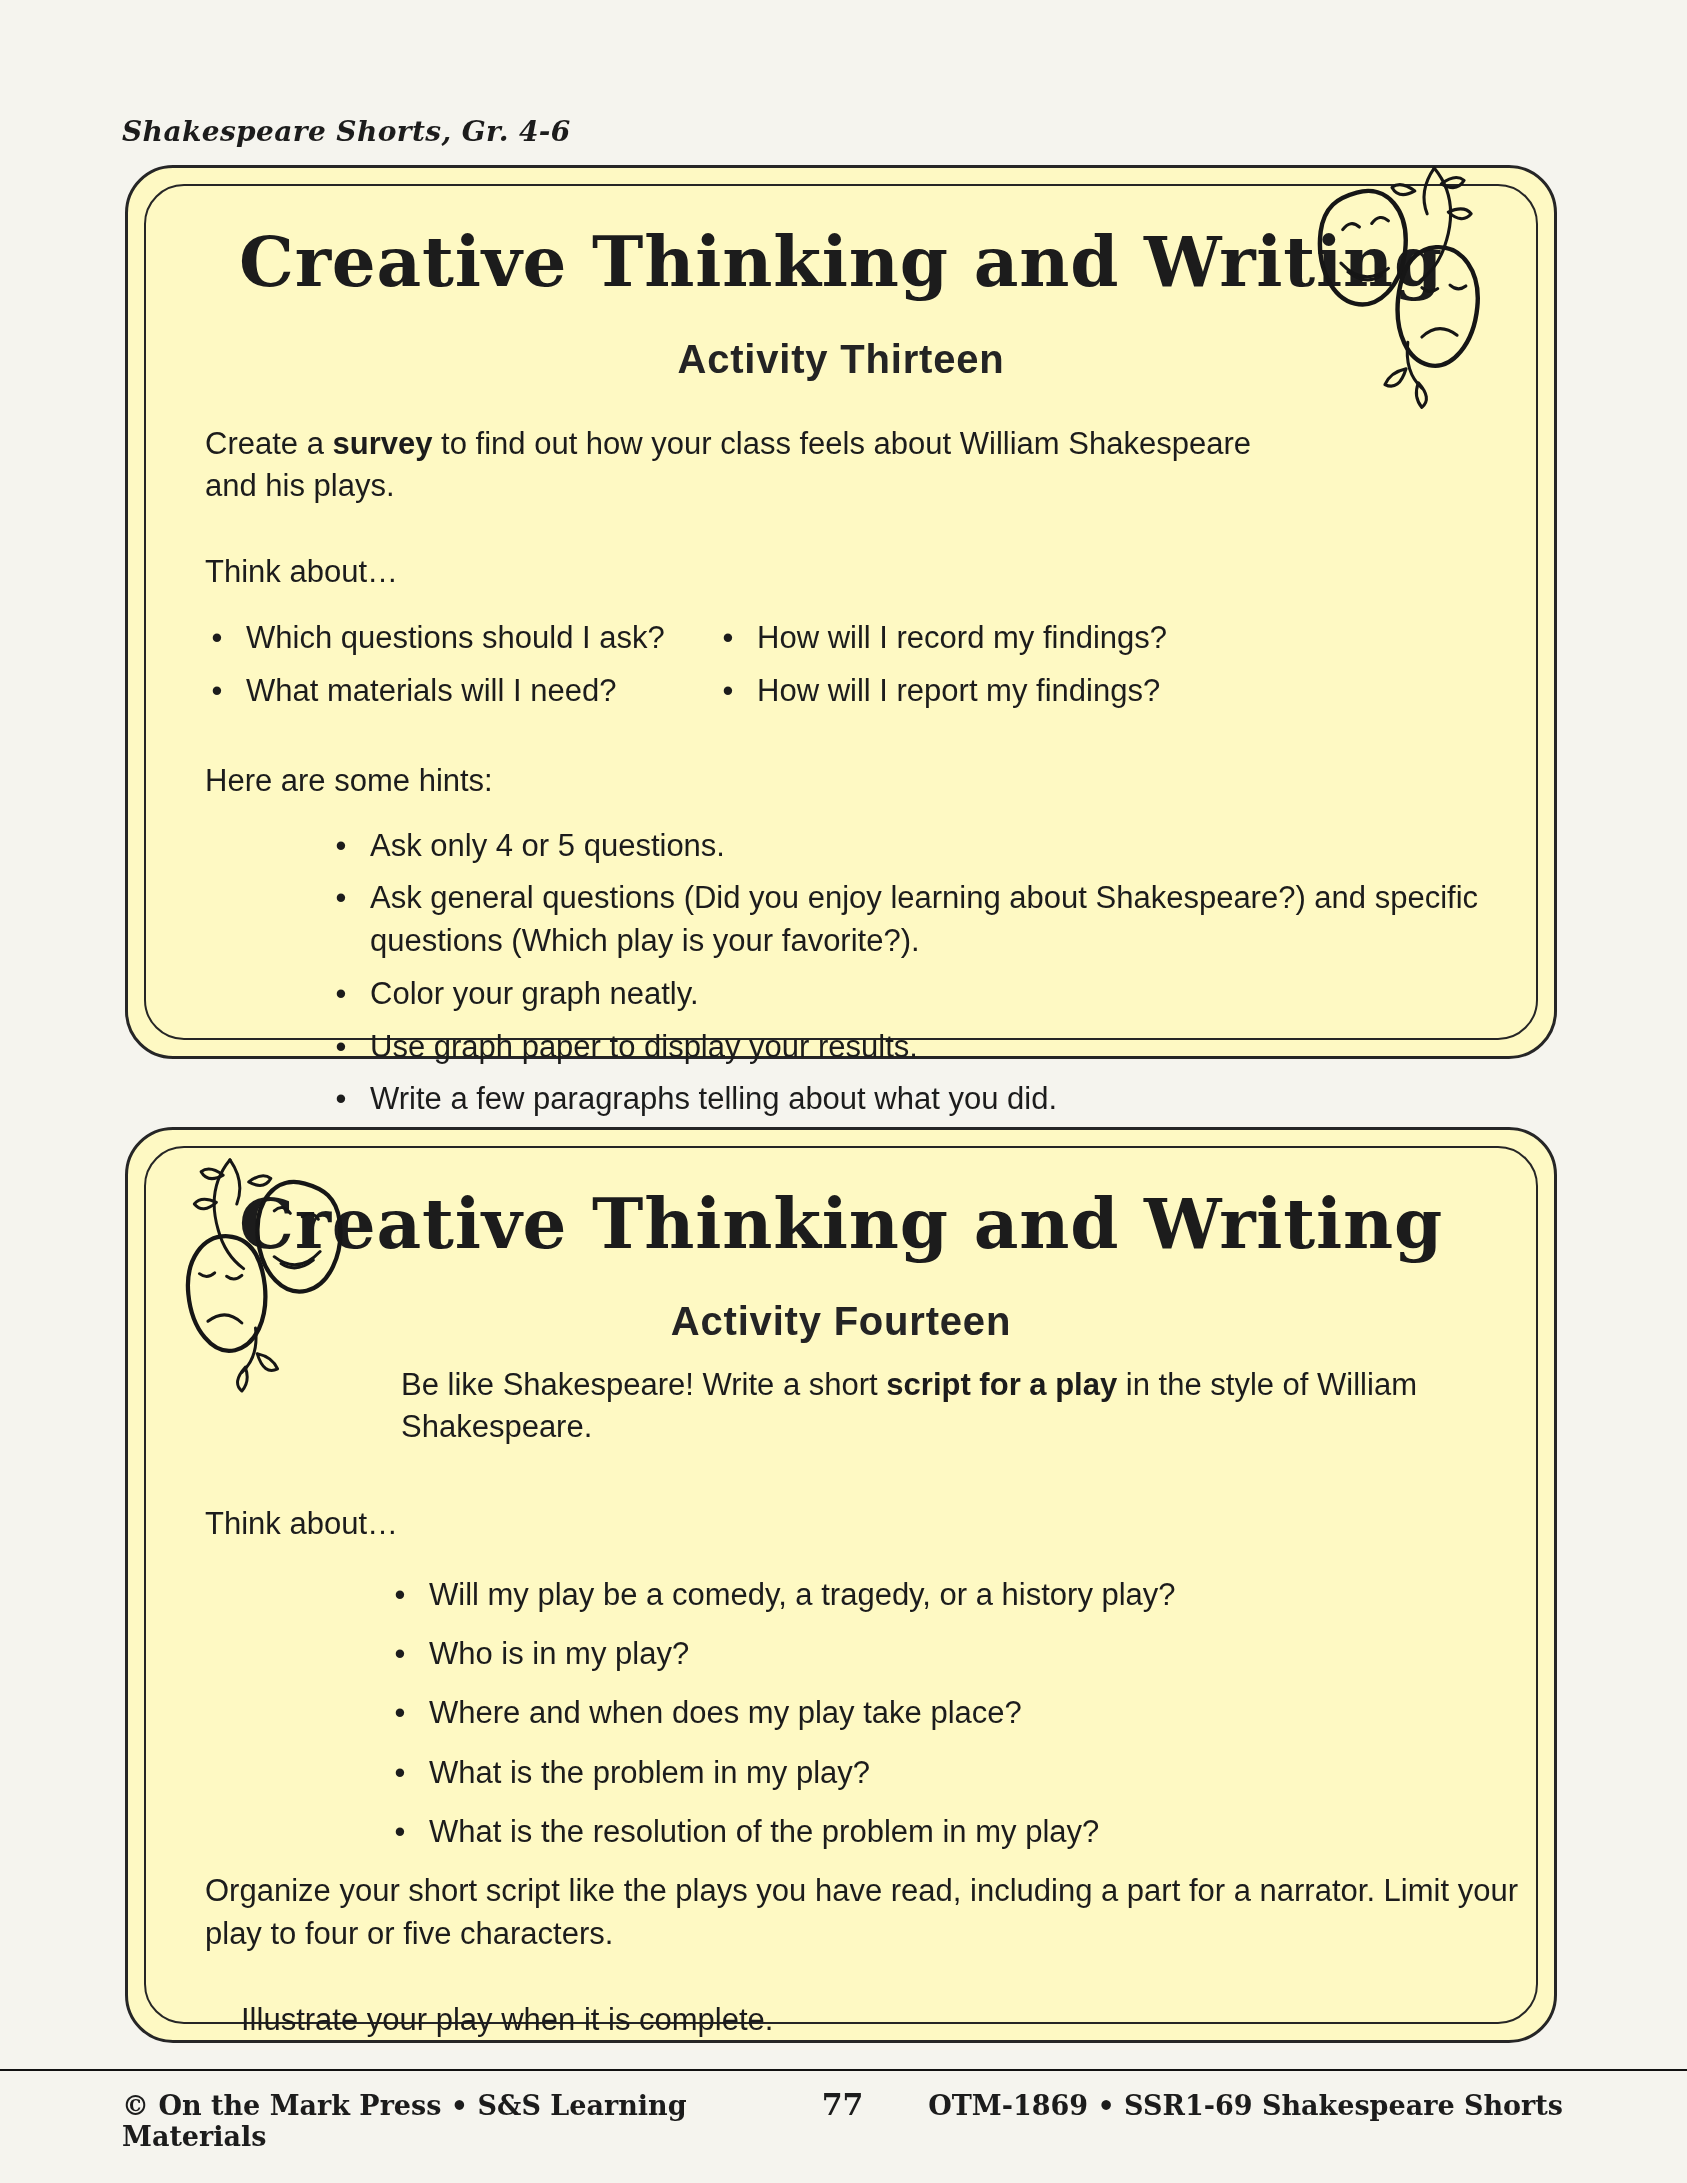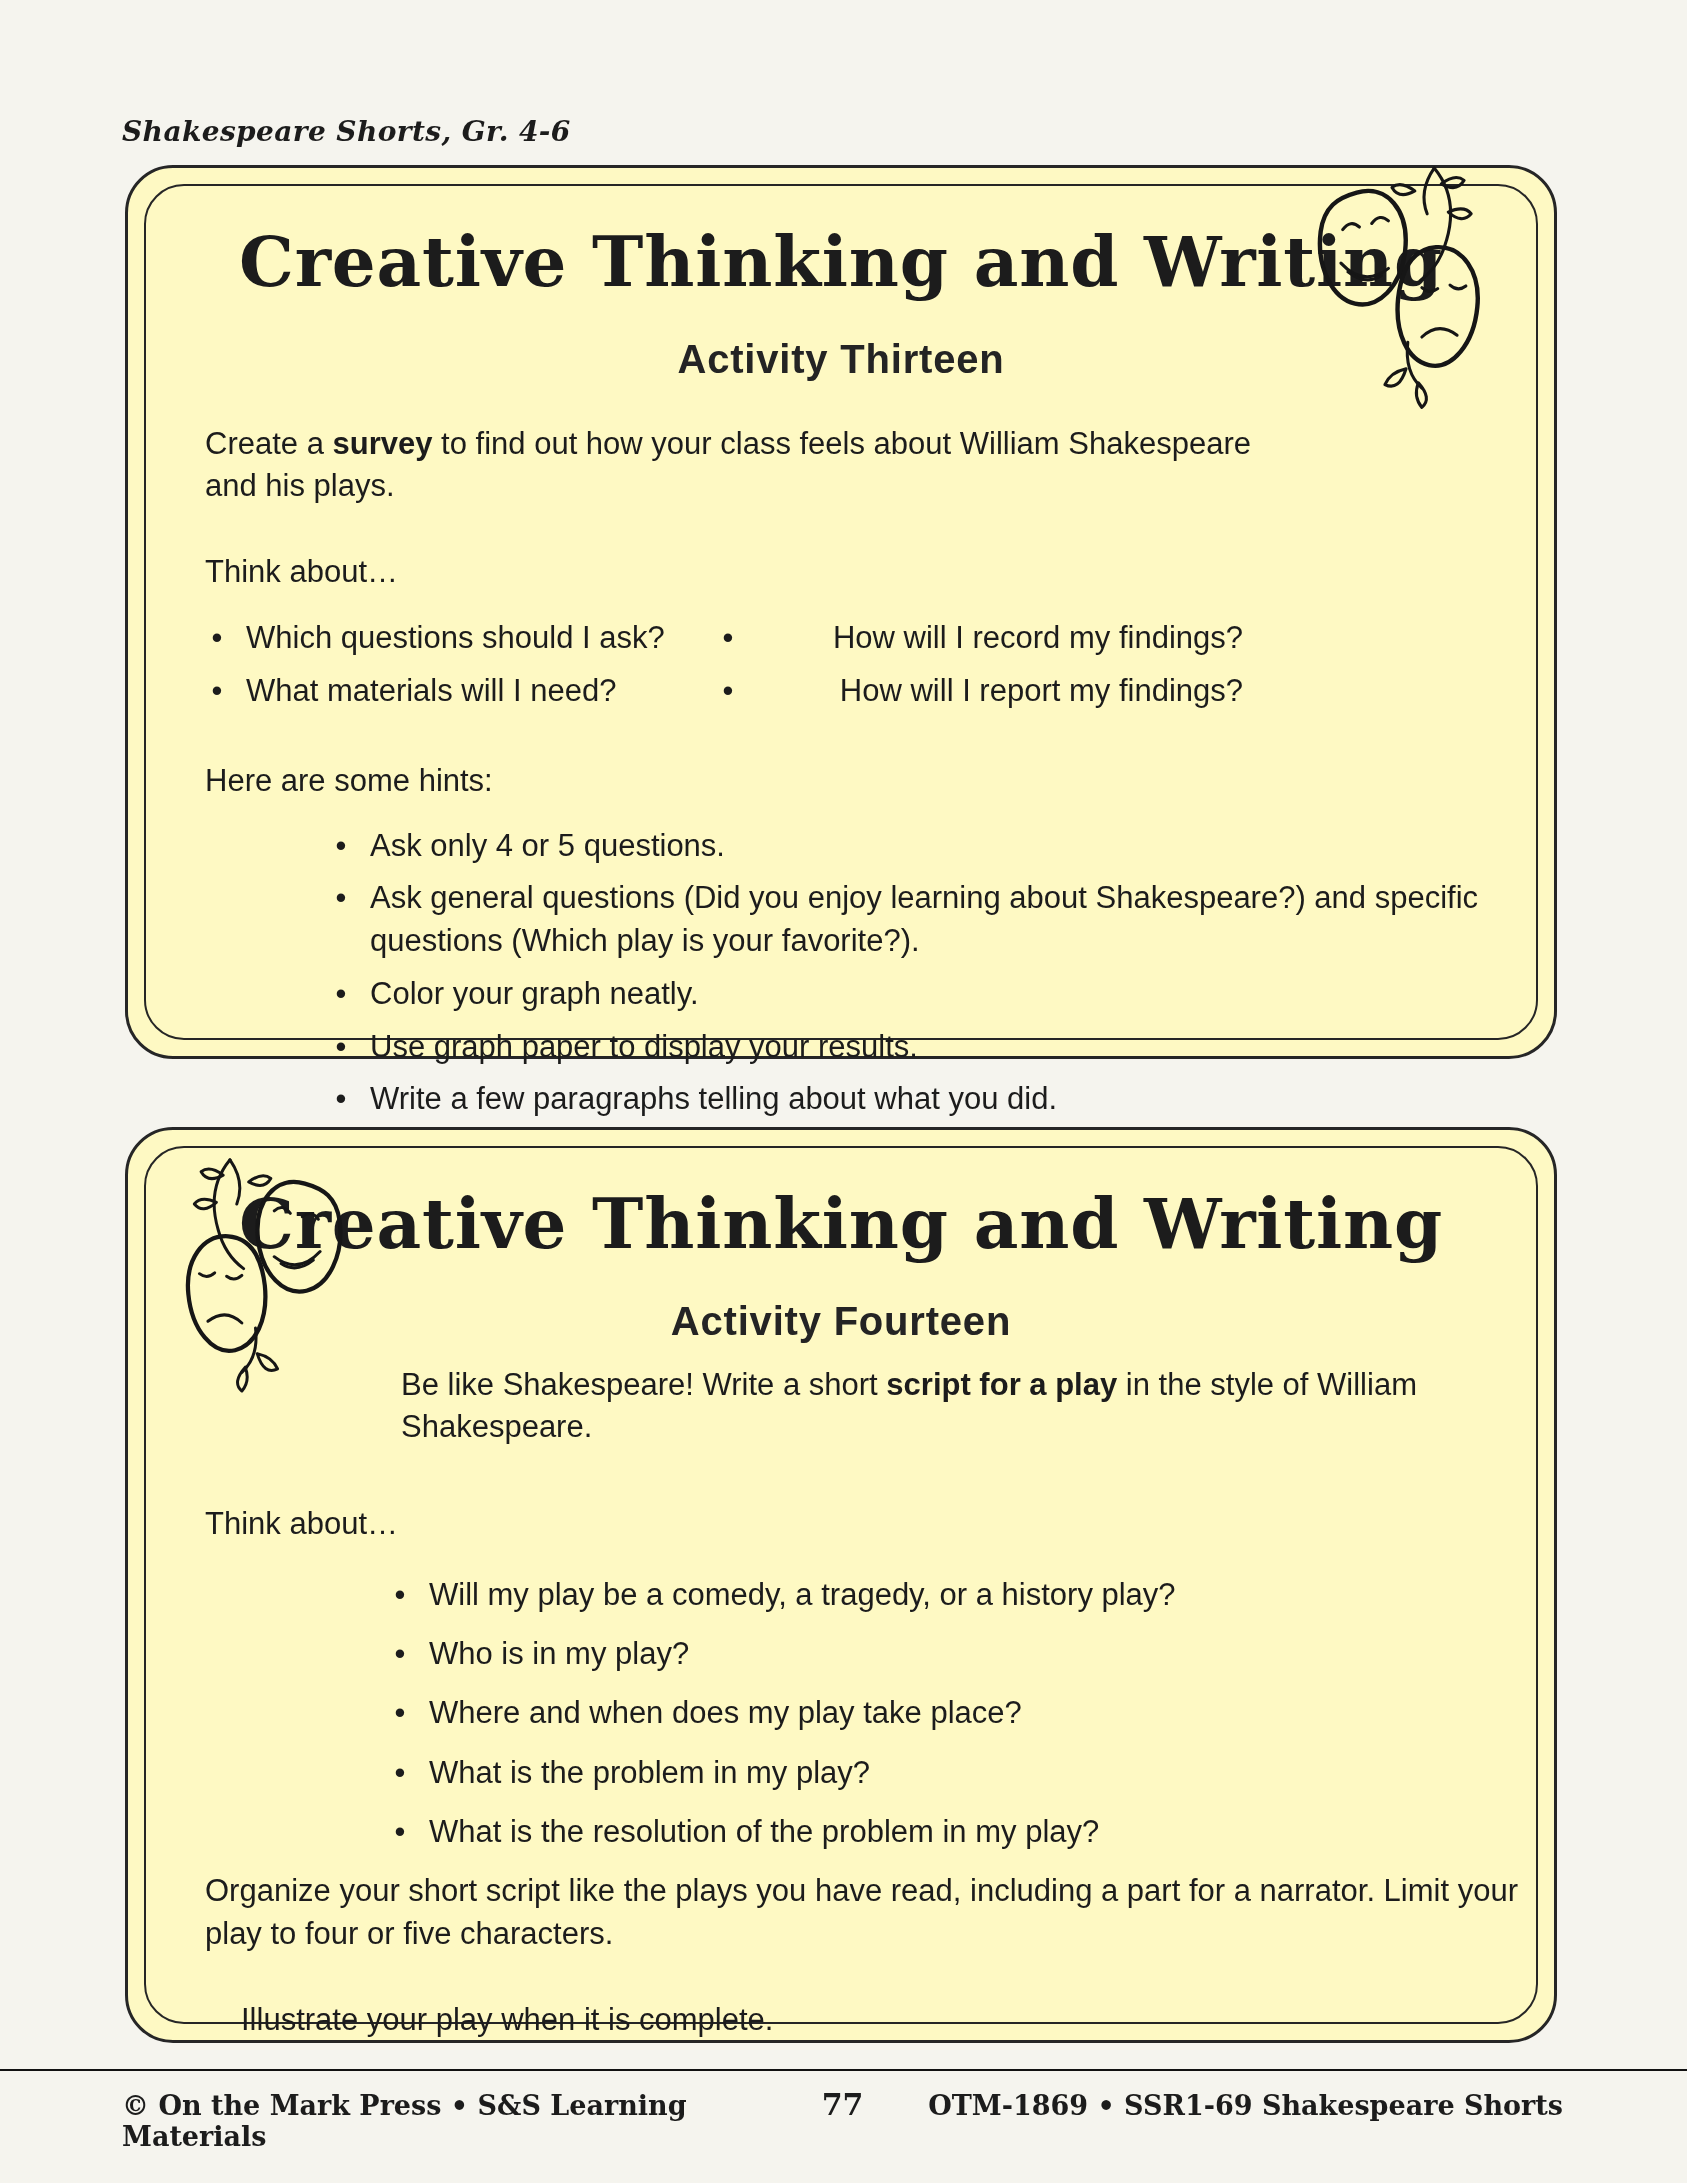--- a/index.html
+++ b/index.html
@@ -62,21 +62,21 @@
   #activity-fourteen .masks { top:5px; left:15px; width:206px; height:255px; transform:scaleX(-1); }
 
   
   .a13-intro { margin-top:41px; width:1079px; }
   .think-label { margin-top:43px; }
   .two-col { display:flex; margin-top:23px; }
   ul.bullets { list-style:none; margin:0; padding:0; }
   ul.bullets li { position:relative; padding-left:41px; margin-bottom:10px; }
   ul.bullets li::before { content:"•"; position:absolute; left:6.6px; top:0; }
   .col-one { margin-left:124px; width:511px; }
-  .col-two { margin-left:124px; width:527px;text-align:right; }
+  .col-two { margin-left:124px; width:527px; }
   .hints-label { margin-top:38px; }
   .hints-list { margin-left:124px !important; margin-top:21.4px !important; width:1170px; }
   .a13-closing { margin-top:36px; }
 
   
   .a14-intro { margin-top:20px; margin-left:196px; width:1096px; }
   .a14-think { margin-top:54px; }
   .questions-list { margin-left:183px !important; margin-top:28px !important; width:1170px; }
   .questions-list li { margin-bottom:16.5px !important; }
   .a14-organize { width:1335px; }

